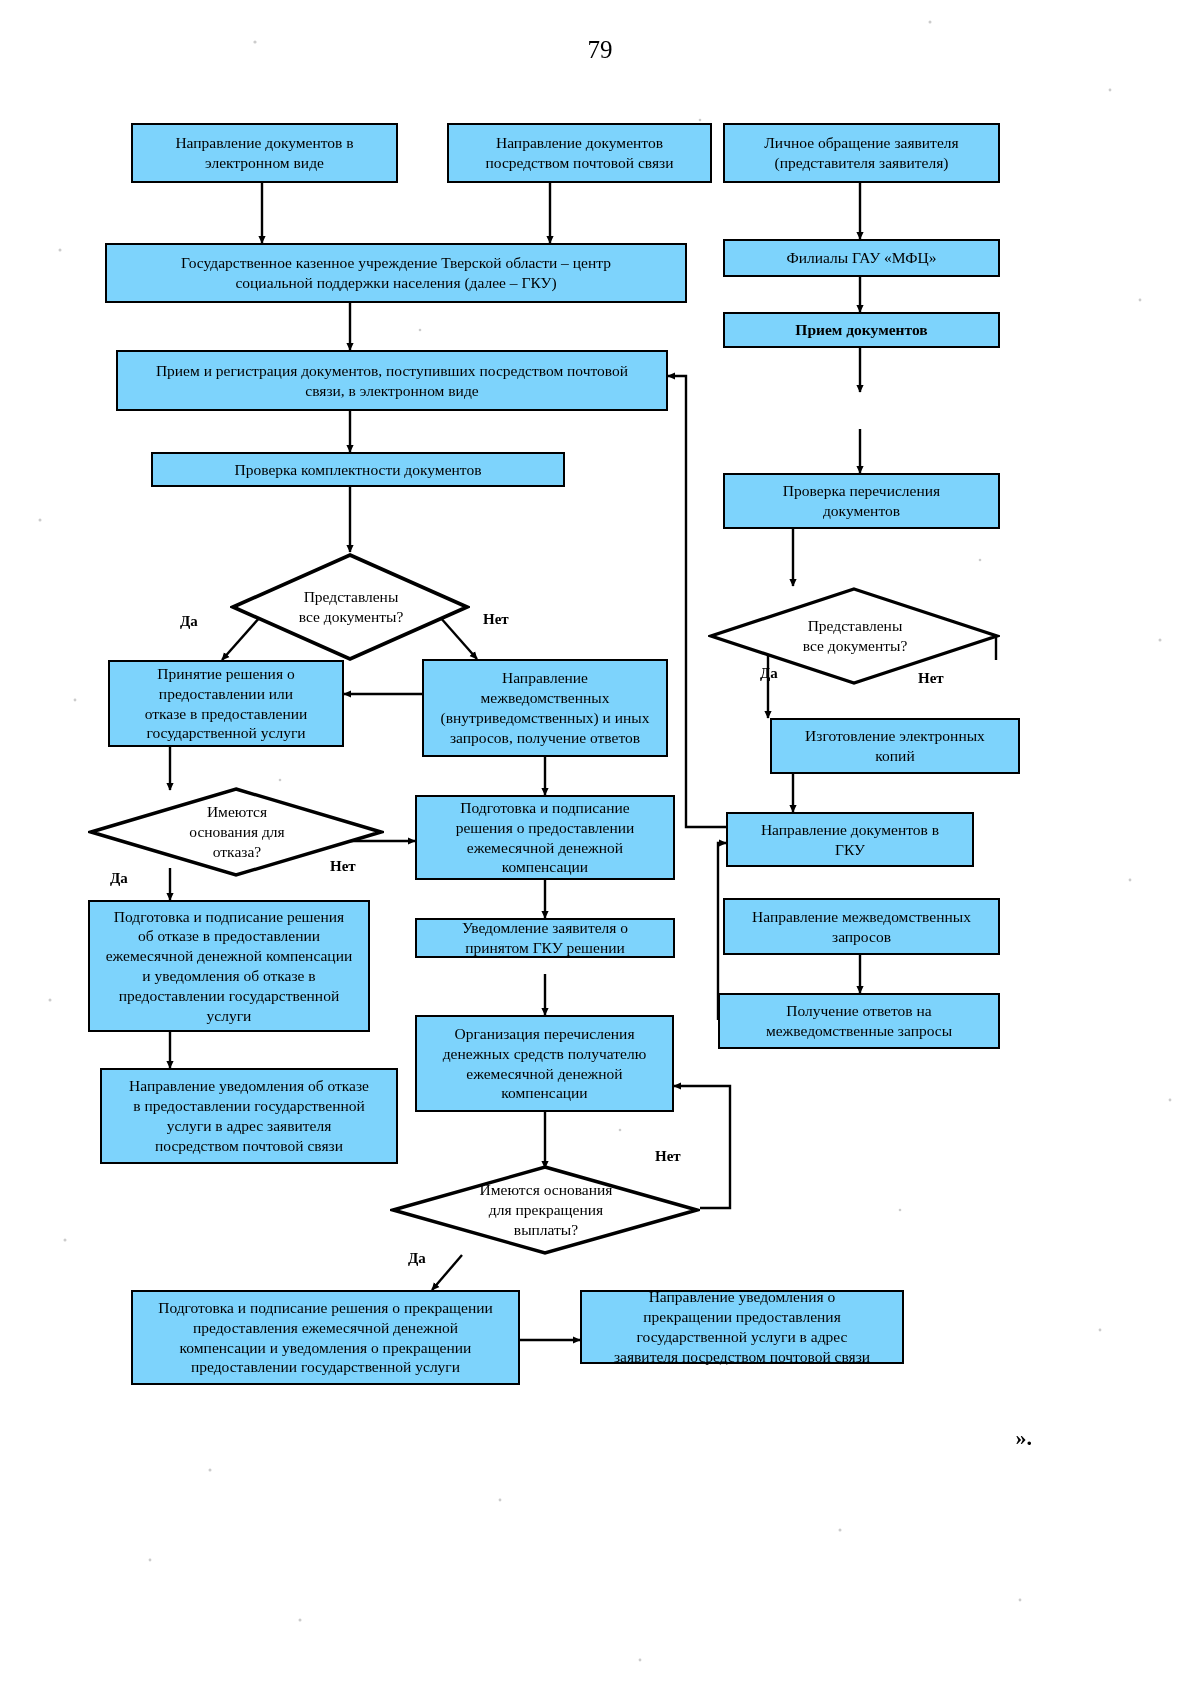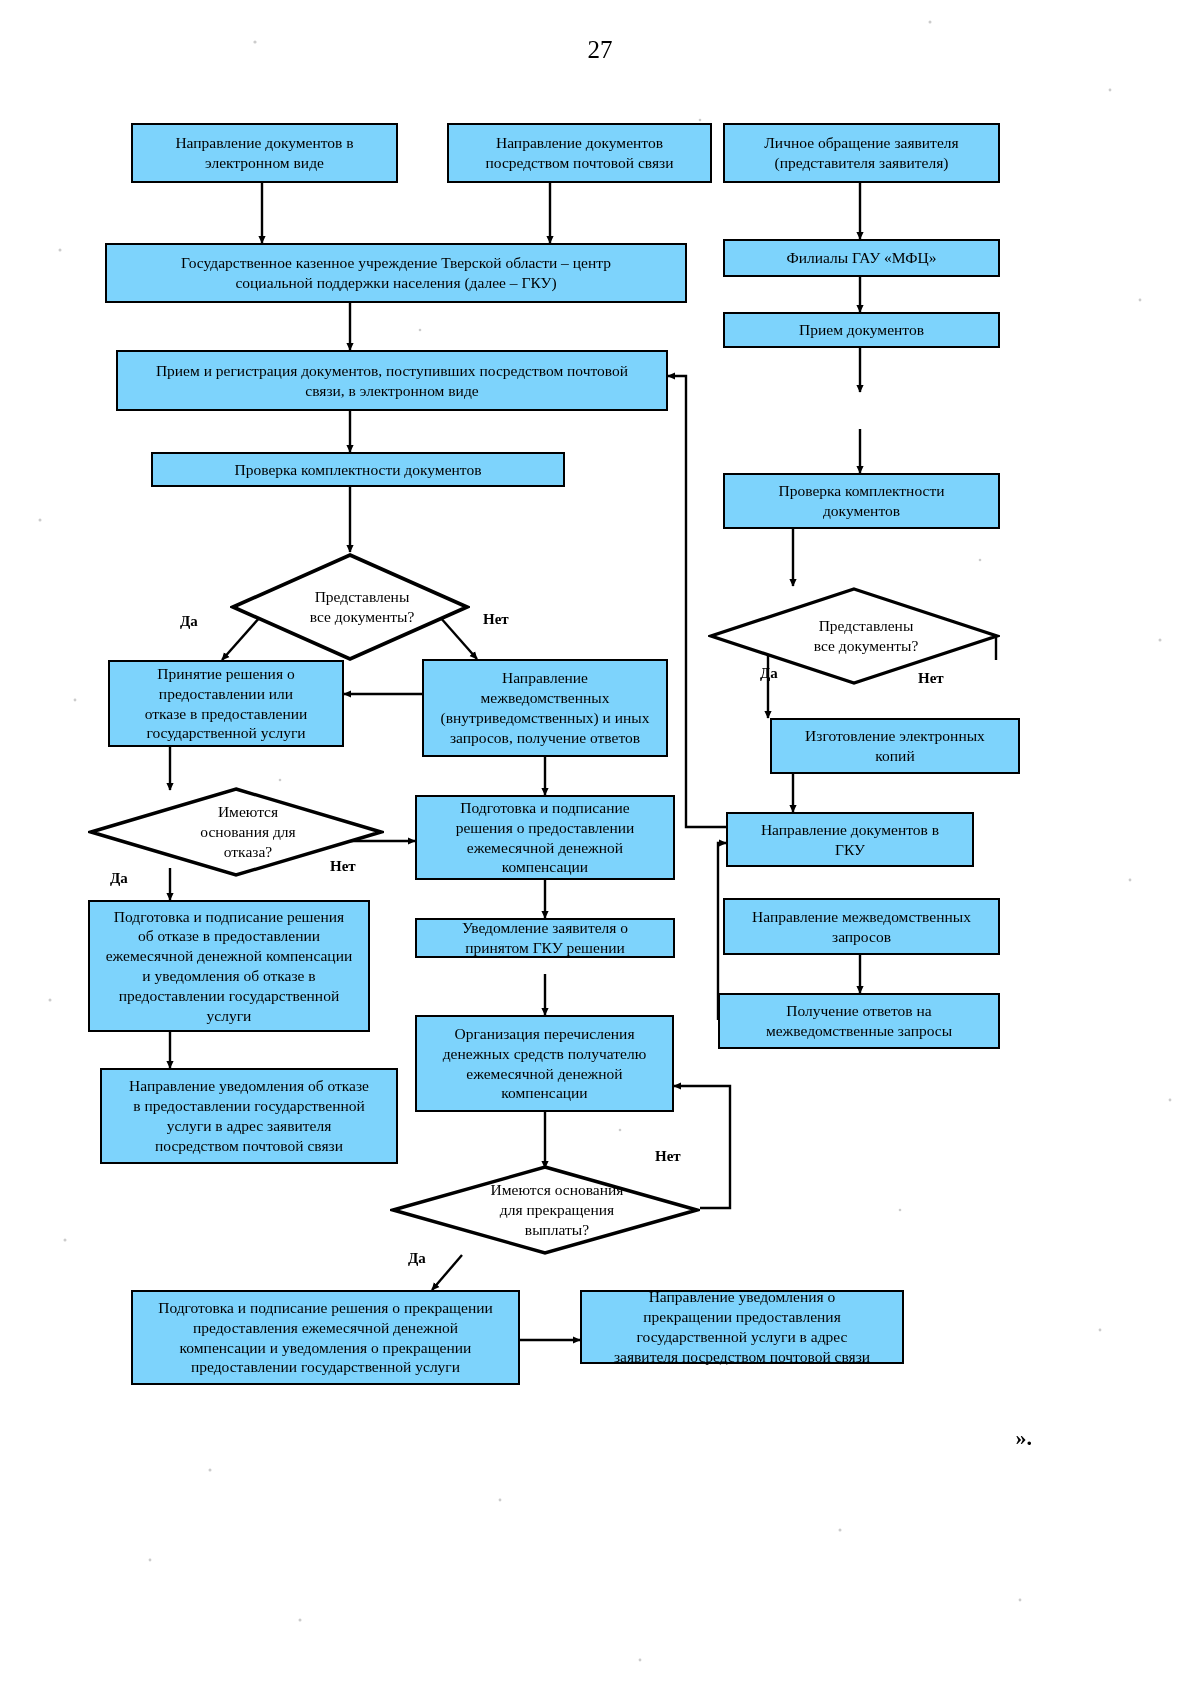--- a/index.html
+++ b/index.html
@@ -65,21 +65,21 @@
   }
   .dia svg {
     position: absolute;
     left: 0;
     top: 0;
     width: 100%;
     height: 100%;
   }
   .dia .dlabel {
     position: absolute;
-    left: 12px;
+    left: 1px;
     top: 0;
     width: 100%;
     height: 100%;
     display: flex;
     align-items: center;
     justify-content: center;
     text-align: center;
     font-size: 15.5px;
     line-height: 1.28;
     white-space: pre-line;
@@ -112,21 +112,21 @@
     width: 1200px; height: 1698px;
     pointer-events: none;
     opacity: .5;
   }
 </style>
 </head>
 <body>
 
 <div id="page">
 
-  <div id="page-number">27</div>
+  <div id="page-number">79</div>
   <div id="tail-mark">».</div>
 
   <svg id="wires" viewBox="0 0 1200 1698">
     <defs>
       <marker id="ah" markerWidth="9" markerHeight="9" refX="7.2" refY="4.5" orient="auto" markerUnits="userSpaceOnUse">
         <path d="M0,0.8 L8,4.5 L0,8.2 z" fill="#000"></path>
       </marker>
       <marker id="ahs" markerWidth="8" markerHeight="8" refX="6.4" refY="4" orient="auto" markerUnits="userSpaceOnUse">
         <path d="M0,0.7 L7,4 L0,7.3 z" fill="#000"></path>
       </marker>
@@ -217,39 +217,39 @@
 
   <div class="node" style="left:723px; top:239px; width:277px; height:38px;">
     <span class="txt">Филиалы ГАУ «МФЦ»</span>
   </div>
 
   <div class="node" style="left:116px; top:350px; width:552px; height:61px;">
     <span class="txt">Прием и регистрация документов, поступивших посредством почтовой
 связи, в электронном виде</span>
   </div>
 
-  <div class="node" style="left:723px; top:312px; width:277px; height:36px;">
+  <div class="node" style="left:723px; top:312px; width:277px; height:36px;font-weight:bold;">
     <span class="txt">Прием документов</span>
   </div>
 
   <div class="node" style="left:151px; top:452px; width:414px; height:35px;">
     <span class="txt">Проверка комплектности документов</span>
   </div>
 
 
   <div class="dia" style="left:230px; top:552px; width:240px; height:110px;">
     <svg viewBox="0 0 240 110" preserveAspectRatio="none">
       <polygon points="120,3 237,55 120,107 3,55" fill="#fff" stroke="#000" stroke-width="3.6"></polygon>
     </svg>
     <div class="dlabel">Представлены
 все документы?</div>
   </div>
 
   <div class="node" style="left:723px; top:473px; width:277px; height:56px;">
-    <span class="txt">Проверка комплектности
+    <span class="txt">Проверка перечисления
 документов</span>
   </div>
 
   <div class="node" style="left:422px; top:659px; width:246px; height:98px;">
     <span class="txt">Направление
 межведомственных
 (внутриведомственных) и иных
 запросов, получение ответов</span>
   </div>
 

